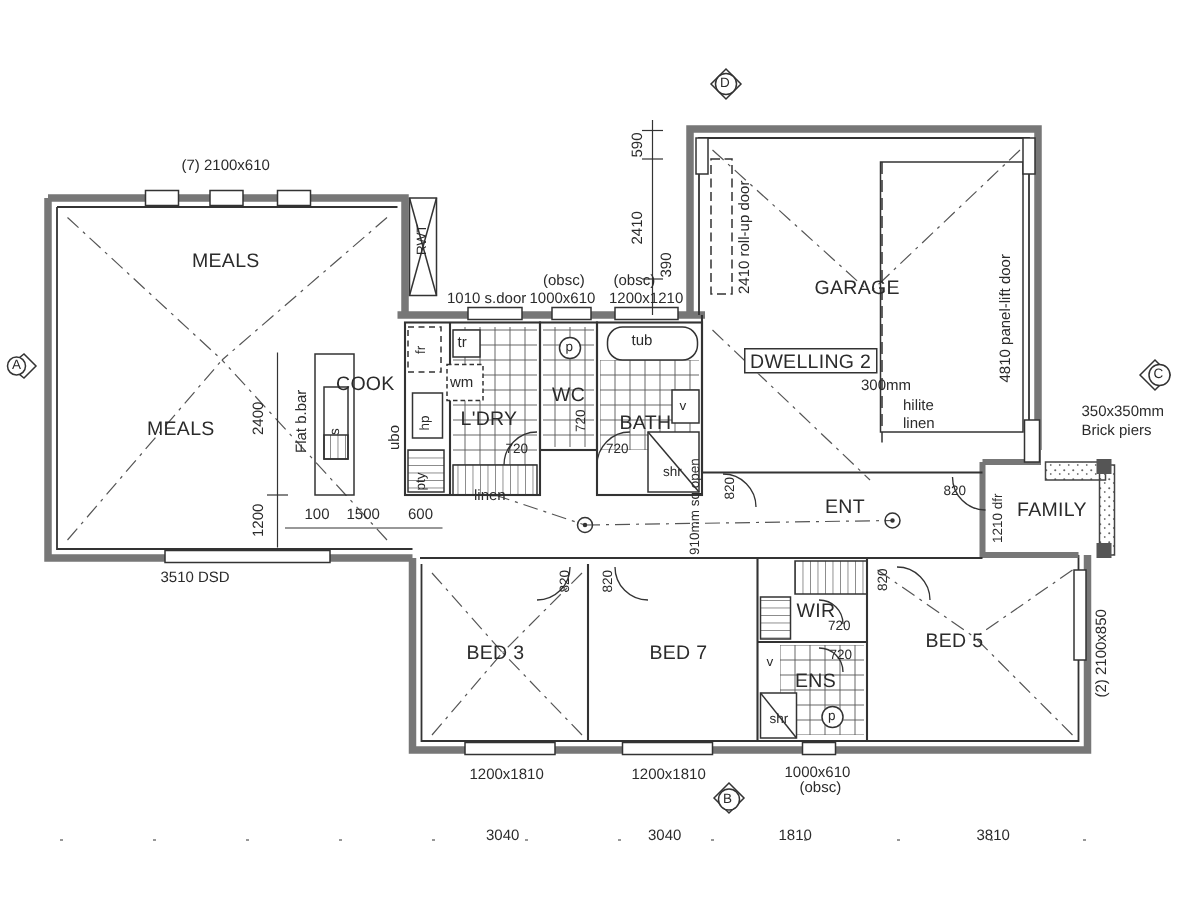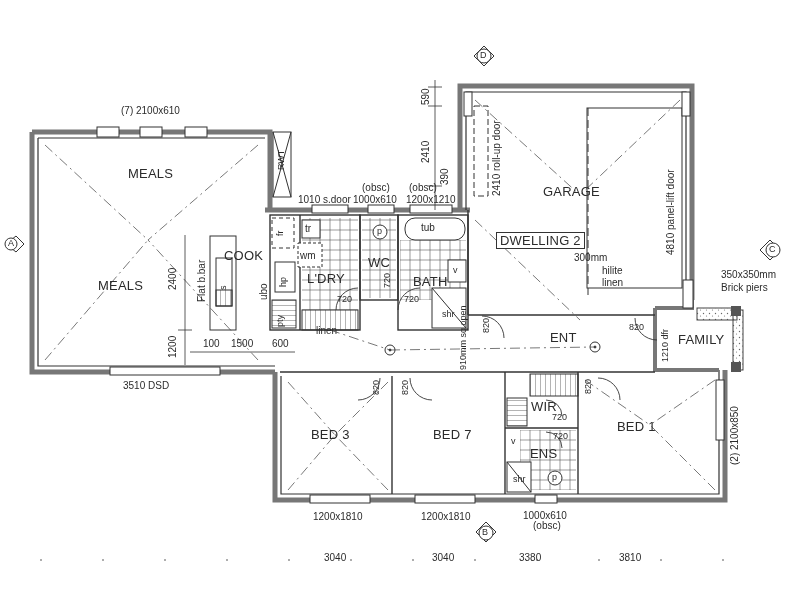--- a/index.html
+++ b/index.html
@@ -208,21 +208,21 @@
   <span class="lbl room" style="left:98px;top:279px">MEALS</span>
   <span class="lbl room" style="left:224px;top:249px">COOK</span>
   <span class="lbl room" style="left:307px;top:272px">L'DRY</span>
   <span class="lbl room" style="left:368px;top:256px">WC</span>
   <span class="lbl room" style="left:413px;top:275px">BATH</span>
   <span class="lbl room" style="left:543px;top:185px">GARAGE</span>
   <span class="lbl room" style="left:550px;top:331px">ENT</span>
   <span class="lbl room" style="left:678px;top:333px">FAMILY</span>
   <span class="lbl room" style="left:311px;top:428px">BED 3</span>
   <span class="lbl room" style="left:433px;top:428px">BED 7</span>
-  <span class="lbl room" style="left:617px;top:420px">BED 1</span>
+  <span class="lbl room" style="left:617px;top:420px">BED 5</span>
   <span class="lbl room" style="left:531px;top:400px">WIR</span>
   <span class="lbl room" style="left:530px;top:447px">ENS</span>
   <span class="lbl room boxed" style="left:496px;top:232px">DWELLING 2</span>
 
   
   <span class="lbl small" style="left:421px;top:223px">tub</span>
   <span class="lbl small" style="left:305px;top:224px">tr</span>
   <span class="lbl small" style="left:300px;top:251px">wm</span>
   <span class="lbl tiny vert" style="left:279px;top:287px">hp</span>
   <span class="lbl tiny vert" style="left:219px;top:290px">s</span>
@@ -239,21 +239,21 @@
   <span class="lbl tiny vert" style="left:277px;top:170px">RWT</span>
   <span class="lbl small vert" style="left:197px;top:302px">Flat b.bar</span>
 
   
   <span class="lbl small" style="left:121px;top:106px">(7) 2100x610</span>
   <span class="lbl small" style="left:298px;top:195px">1010 s.door</span>
   <span class="lbl small" style="left:362px;top:183px">(obsc)</span>
   <span class="lbl small" style="left:353px;top:195px">1000x610</span>
   <span class="lbl small" style="left:409px;top:183px">(obsc)</span>
   <span class="lbl small" style="left:406px;top:195px">1200x1210</span>
-  <span class="lbl small" style="left:123px;top:381px">3510  DSD</span>
+  <span class="lbl small" style="left:107px;top:381px">3510  DSD</span>
   <span class="lbl small" style="left:313px;top:512px">1200x1810</span>
   <span class="lbl small" style="left:421px;top:512px">1200x1810</span>
   <span class="lbl small" style="left:523px;top:511px">1000x610</span>
   <span class="lbl small" style="left:533px;top:521px">(obsc)</span>
   <span class="lbl small vert" style="left:730px;top:465px">(2) 2100x850</span>
 
   
   <span class="lbl small vert" style="left:492px;top:196px">2410 roll-up door</span>
   <span class="lbl small vert" style="left:666px;top:255px">4810 panel-lift door</span>
   <span class="lbl small" style="left:574px;top:253px">300mm</span>
@@ -278,19 +278,19 @@
   <span class="lbl small vert" style="left:421px;top:105px">590</span>
   <span class="lbl small vert" style="left:421px;top:163px">2410</span>
   <span class="lbl small vert" style="left:440px;top:185px">390</span>
   <span class="lbl small vert" style="left:168px;top:290px">2400</span>
   <span class="lbl small vert" style="left:168px;top:358px">1200</span>
   <span class="lbl small" style="left:203px;top:339px">100</span>
   <span class="lbl small" style="left:231px;top:339px">1500</span>
   <span class="lbl small" style="left:272px;top:339px">600</span>
   <span class="lbl small" style="left:324px;top:553px">3040</span>
   <span class="lbl small" style="left:432px;top:553px">3040</span>
-  <span class="lbl small" style="left:519px;top:553px">3380</span>
-  <span class="lbl small" style="left:619px;top:553px">3810</span>
+  <span class="lbl small" style="left:519px;top:553px">1810</span>
+  <span class="lbl small" style="left:651px;top:553px">3810</span>
 
   
   <span class="lbl small" style="left:721px;top:270px">350x350mm</span>
   <span class="lbl small" style="left:721px;top:283px">Brick piers</span>
 </div>
 
 </body></html>

